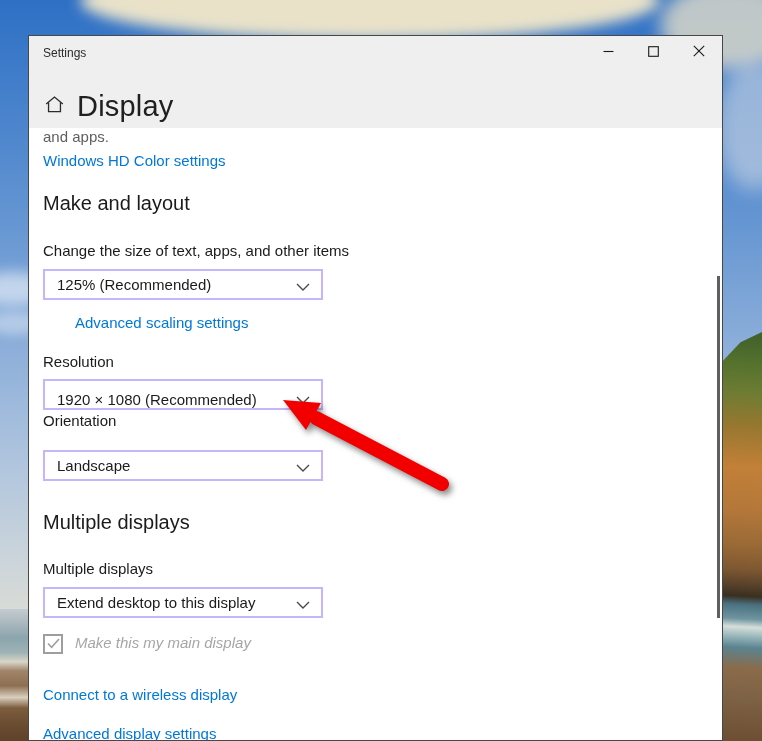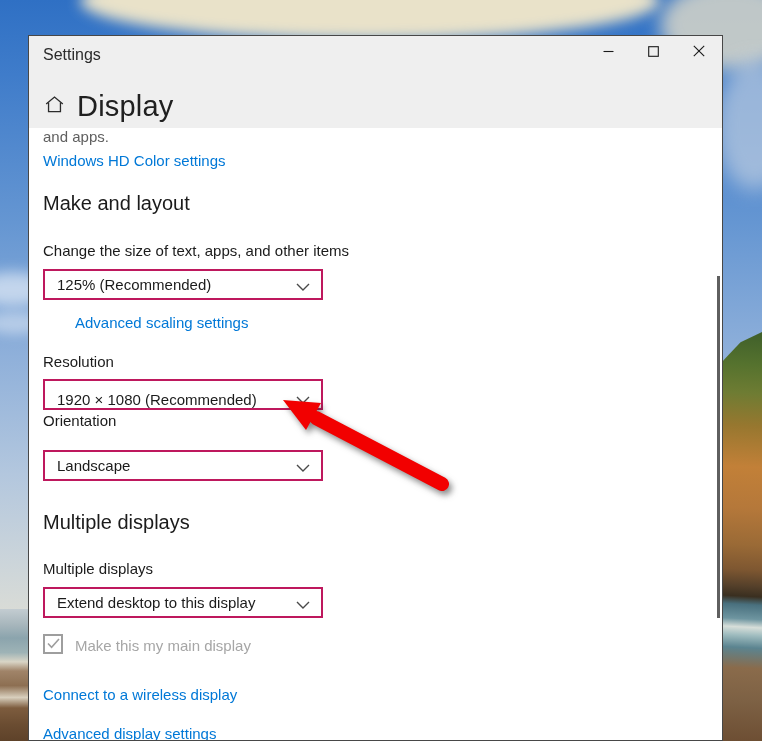--- a/index.html
+++ b/index.html
@@ -58,21 +58,21 @@
   
   .window{
     position:absolute;left:28px;top:35px;width:695px;height:706px;
     background:#ffffff;border:1px solid #474747;box-sizing:border-box;
     overflow:hidden;
   }
   .chrome{
     position:absolute;left:0;top:0;right:0;height:92px;background:#efefef;
   }
   .titlebar-text{
-    position:absolute;left:14px;top:10px;font-size:16px;color:#2b2b2b;
+    position:absolute;left:14px;top:10px;font-size:12px;color:#2b2b2b;
   }
   .caption-buttons{
     position:absolute;top:0;right:1px;display:flex;
   }
   .caption-btn{
     width:45px;height:32px;display:flex;align-items:center;justify-content:center;
     background:transparent;border:none;padding:0;cursor:default;
   }
   .page-header{
     position:absolute;left:15px;top:56px;display:flex;align-items:center;gap:12px;
@@ -93,33 +93,33 @@
   .hd-scale{top:156px;}
   .hd-multi{top:475px;}
   .field-label{font-size:15px;color:#1b1b1b;}
   .lbl-size{top:206px;}
   .lbl-resolution{top:317px;}
   .lbl-orientation{top:376px;}
   .lbl-multi{top:524px;}
 
   .dropdown{
     width:280px;height:31px;box-sizing:border-box;
-    border:2px solid #be185d;background:#fff;
+    border:2px solid #c4b5fd;background:#fff;
     display:flex;align-items:center;justify-content:space-between;
     padding:0 11px 0 12px;cursor:default;
   }
   .dd-scale{top:233px;}
   .dd-resolution{top:343px;align-items:flex-end;}
   .dd-orientation{top:414px;}
   .dd-multi{top:551px;}
   .dd-value{font-size:15px;color:#1b1b1b;white-space:nowrap;}
   .chevron{flex:0 0 auto;margin-top:2px;}
 
   .checkbox-row{
-    top:598px;display:flex;align-items:flex-end;gap:12px;
+    top:598px;display:flex;align-items:flex-start;gap:12px;font-style:italic;
   }
   .checkbox{
     width:20px;height:20px;box-sizing:border-box;border:2px solid #9e9e9e;
     background:#fff;display:flex;align-items:center;justify-content:center;
   }
   .checkbox .check{display:none;}
   .checkbox.checked .check{display:block;}
   .checkbox-label{font-size:15px;color:#a6a6a6;}
 
   .scrollbar-thumb{

